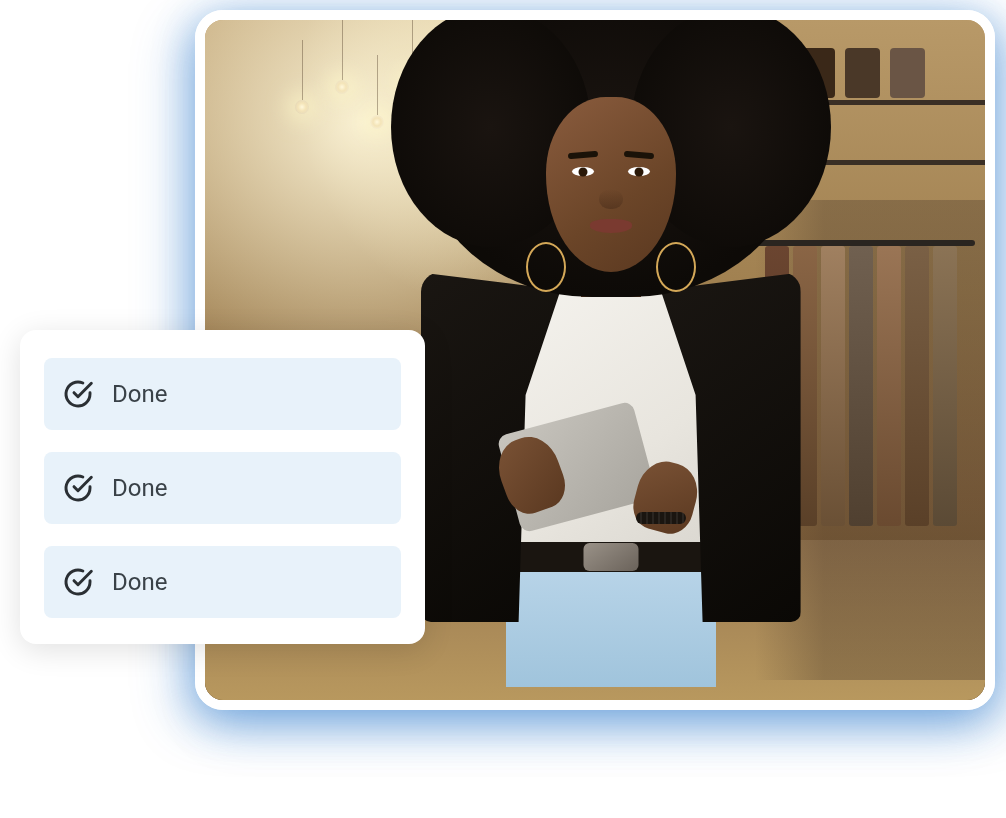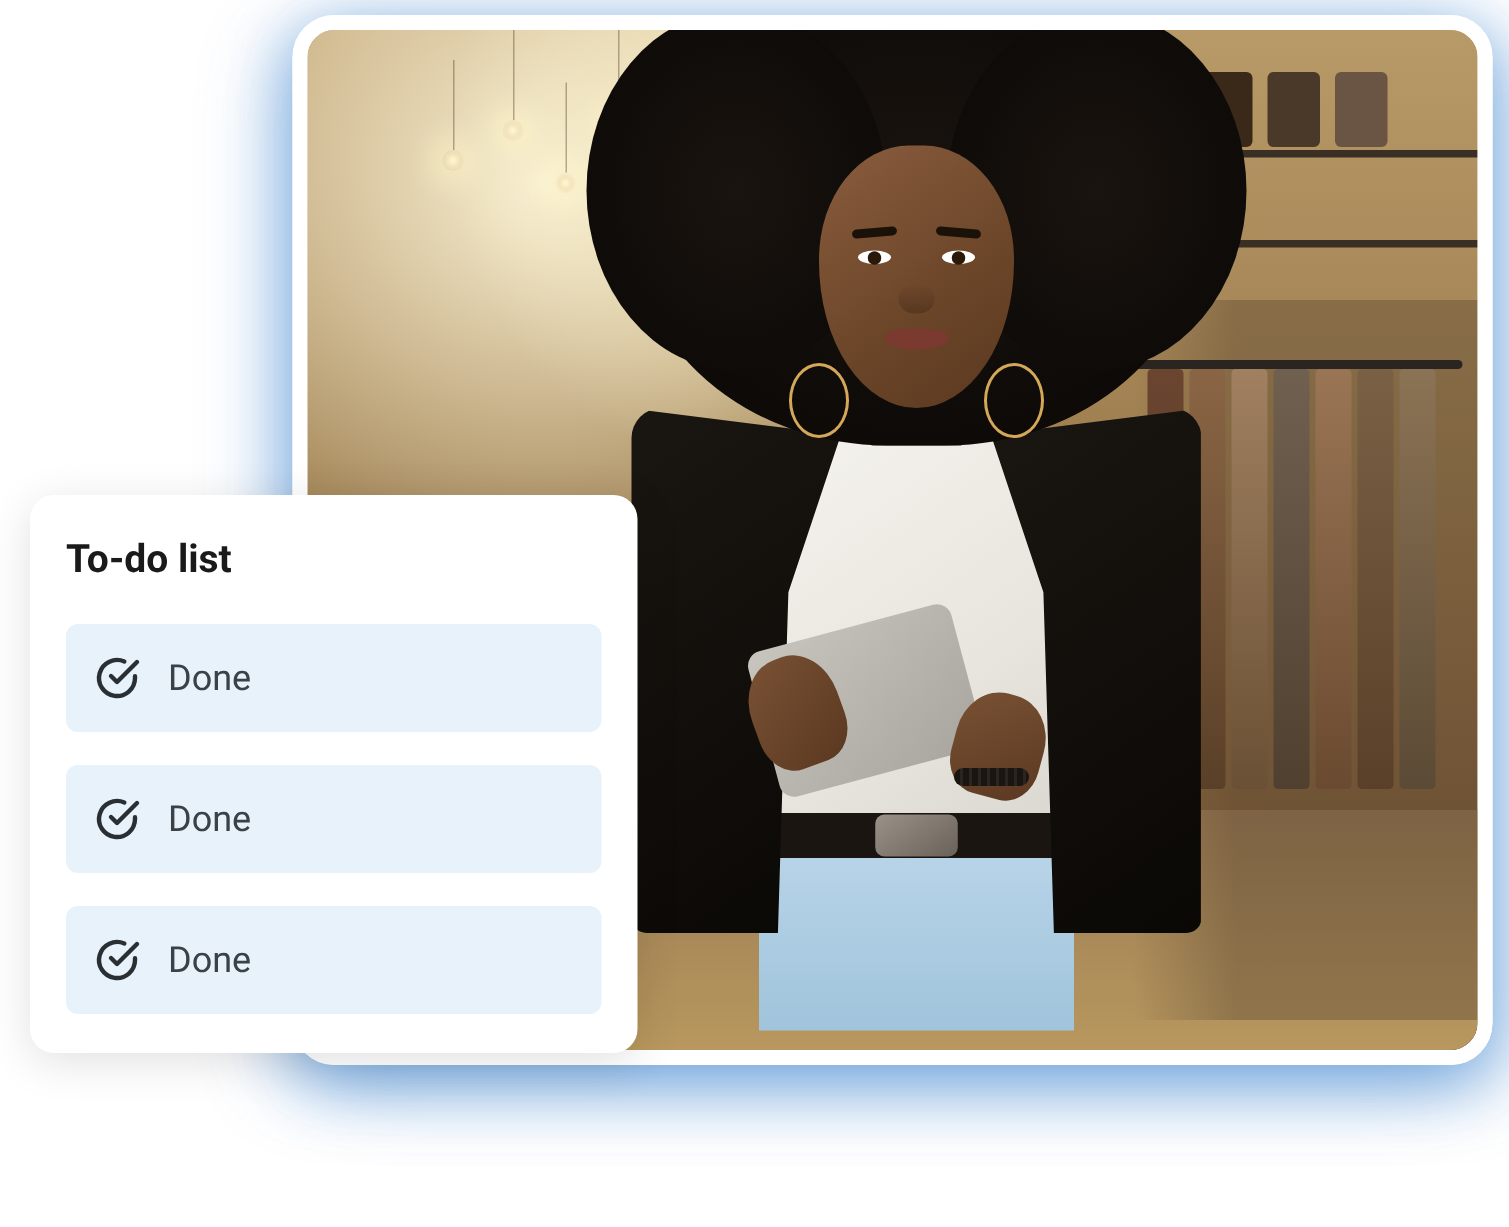--- a/index.html
+++ b/index.html
@@ -470,21 +470,20 @@
         <div class="nose"></div>
         <div class="mouth"></div>
         <div class="earring ear-l"></div>
         <div class="earring ear-r"></div>
       </div>
     </div>
   </div>
 </div>
 
 <div class="todo-card">
-  <div class="todo-title">To-do list</div>
 
   <div class="todo-item">
     <span class="check-icon">
       <svg viewBox="0 0 24 24" fill="none" stroke="#2a2f33" stroke-width="2.2" stroke-linecap="round" stroke-linejoin="round">
         <path d="M21 11.08V12a9 9 0 1 1-5.34-8.23"></path>
         <polyline points="22 4 12 14.01 9 11.01"></polyline>
       </svg>
     </span>
     <span class="todo-label">Done</span>
   </div>

